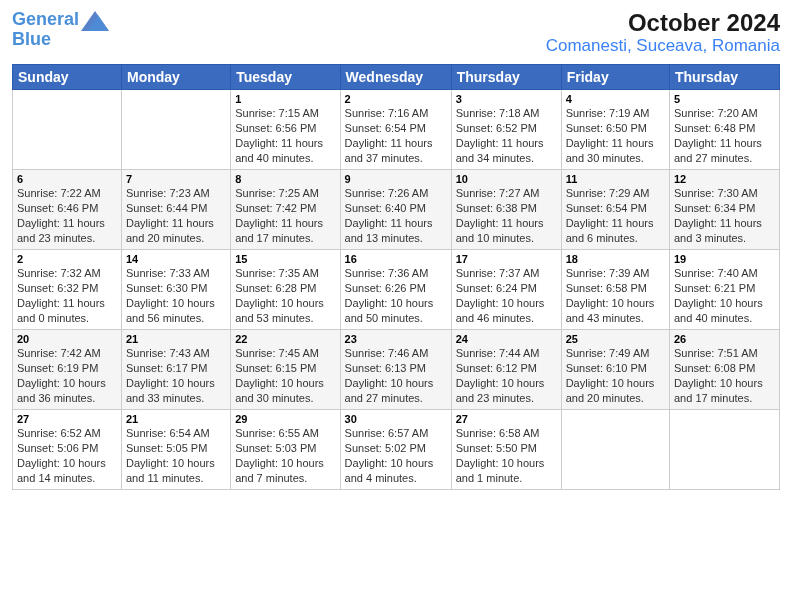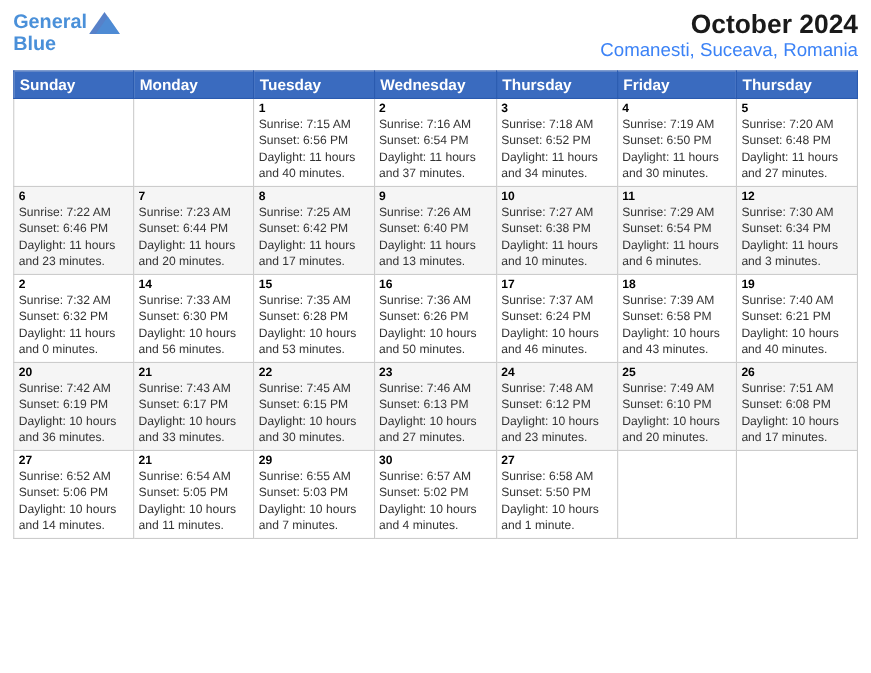--- a/index.html
+++ b/index.html
@@ -176,21 +176,21 @@
           <td>
             <span class="day-num">7</span>
             <div class="day-detail">Sunrise: 7:23 AM
 Sunset: 6:44 PM
 Daylight: 11 hours
 and 20 minutes.</div>
           </td>
           <td>
             <span class="day-num">8</span>
             <div class="day-detail">Sunrise: 7:25 AM
-Sunset: 6:42 PM
+Sunset: 7:42 PM
 Daylight: 11 hours
 and 17 minutes.</div>
           </td>
           <td>
             <span class="day-num">9</span>
             <div class="day-detail">Sunrise: 7:26 AM
 Sunset: 6:40 PM
 Daylight: 11 hours
 and 13 minutes.</div>
           </td>
@@ -291,21 +291,21 @@
           </td>
           <td>
             <span class="day-num">23</span>
             <div class="day-detail">Sunrise: 7:46 AM
 Sunset: 6:13 PM
 Daylight: 10 hours
 and 27 minutes.</div>
           </td>
           <td>
             <span class="day-num">24</span>
-            <div class="day-detail">Sunrise: 7:48 AM
+            <div class="day-detail">Sunrise: 7:44 AM
 Sunset: 6:12 PM
 Daylight: 10 hours
 and 23 minutes.</div>
           </td>
           <td>
             <span class="day-num">25</span>
             <div class="day-detail">Sunrise: 7:49 AM
 Sunset: 6:10 PM
 Daylight: 10 hours
 and 20 minutes.</div>

